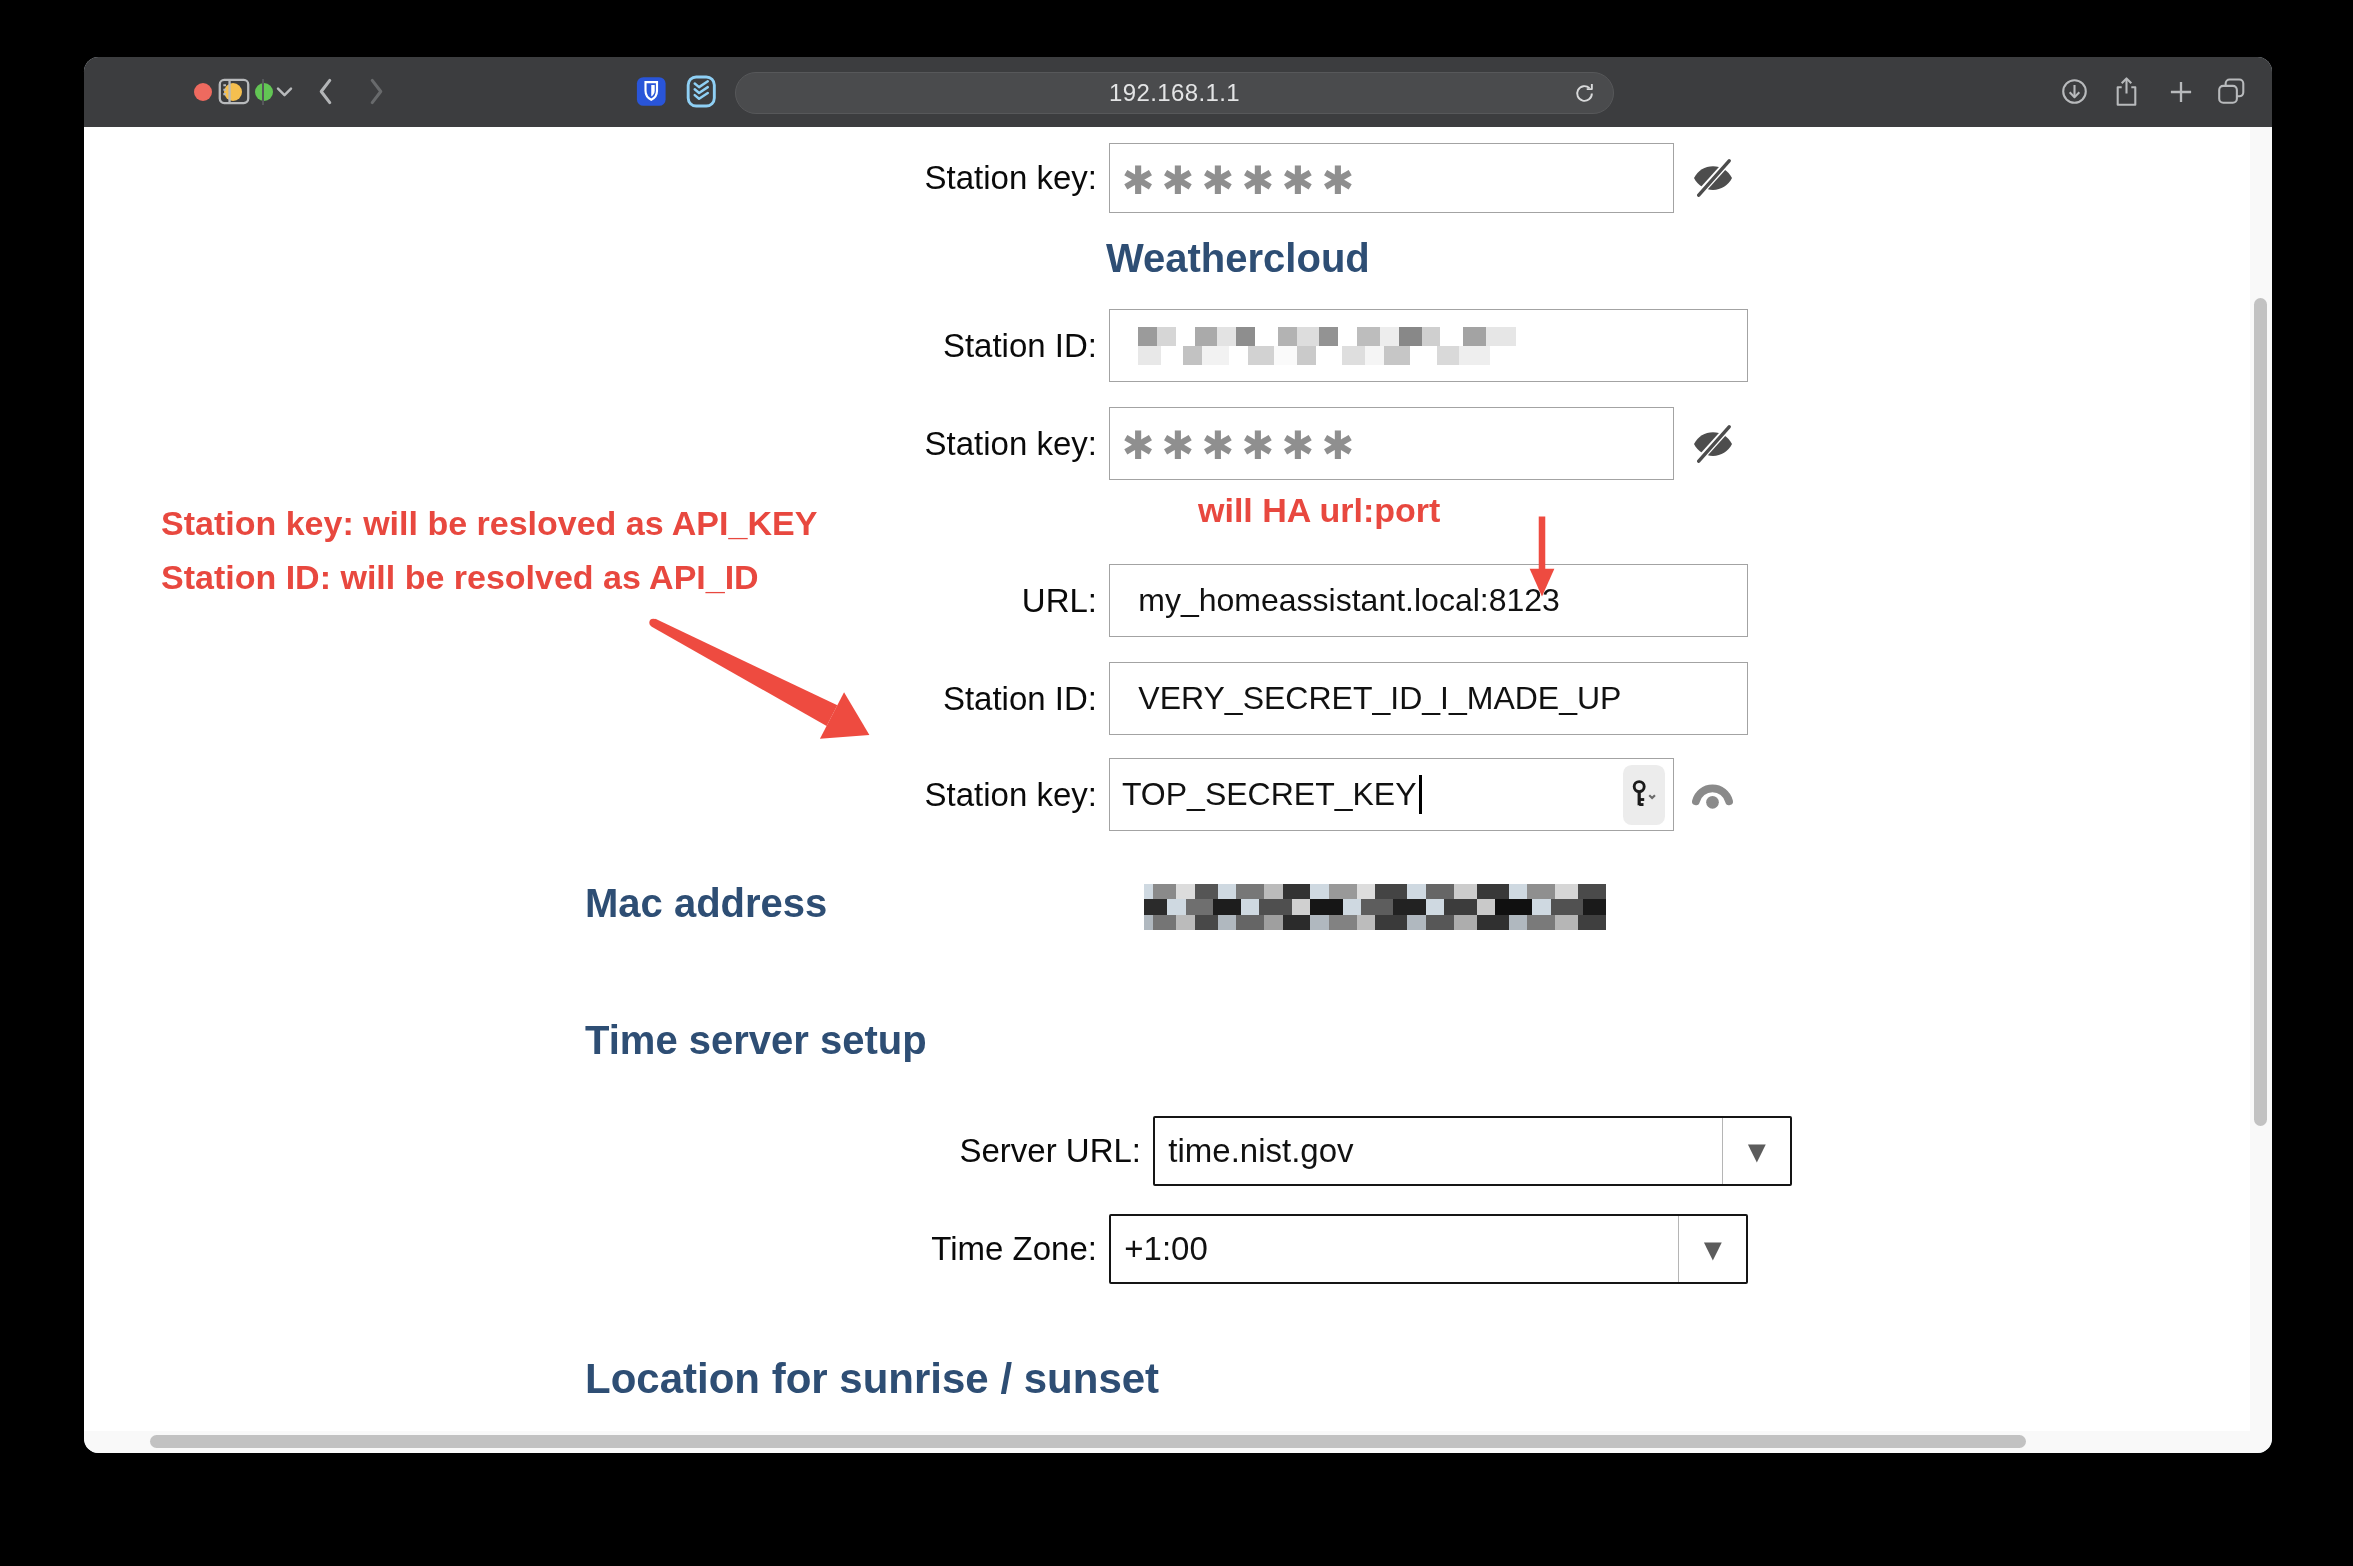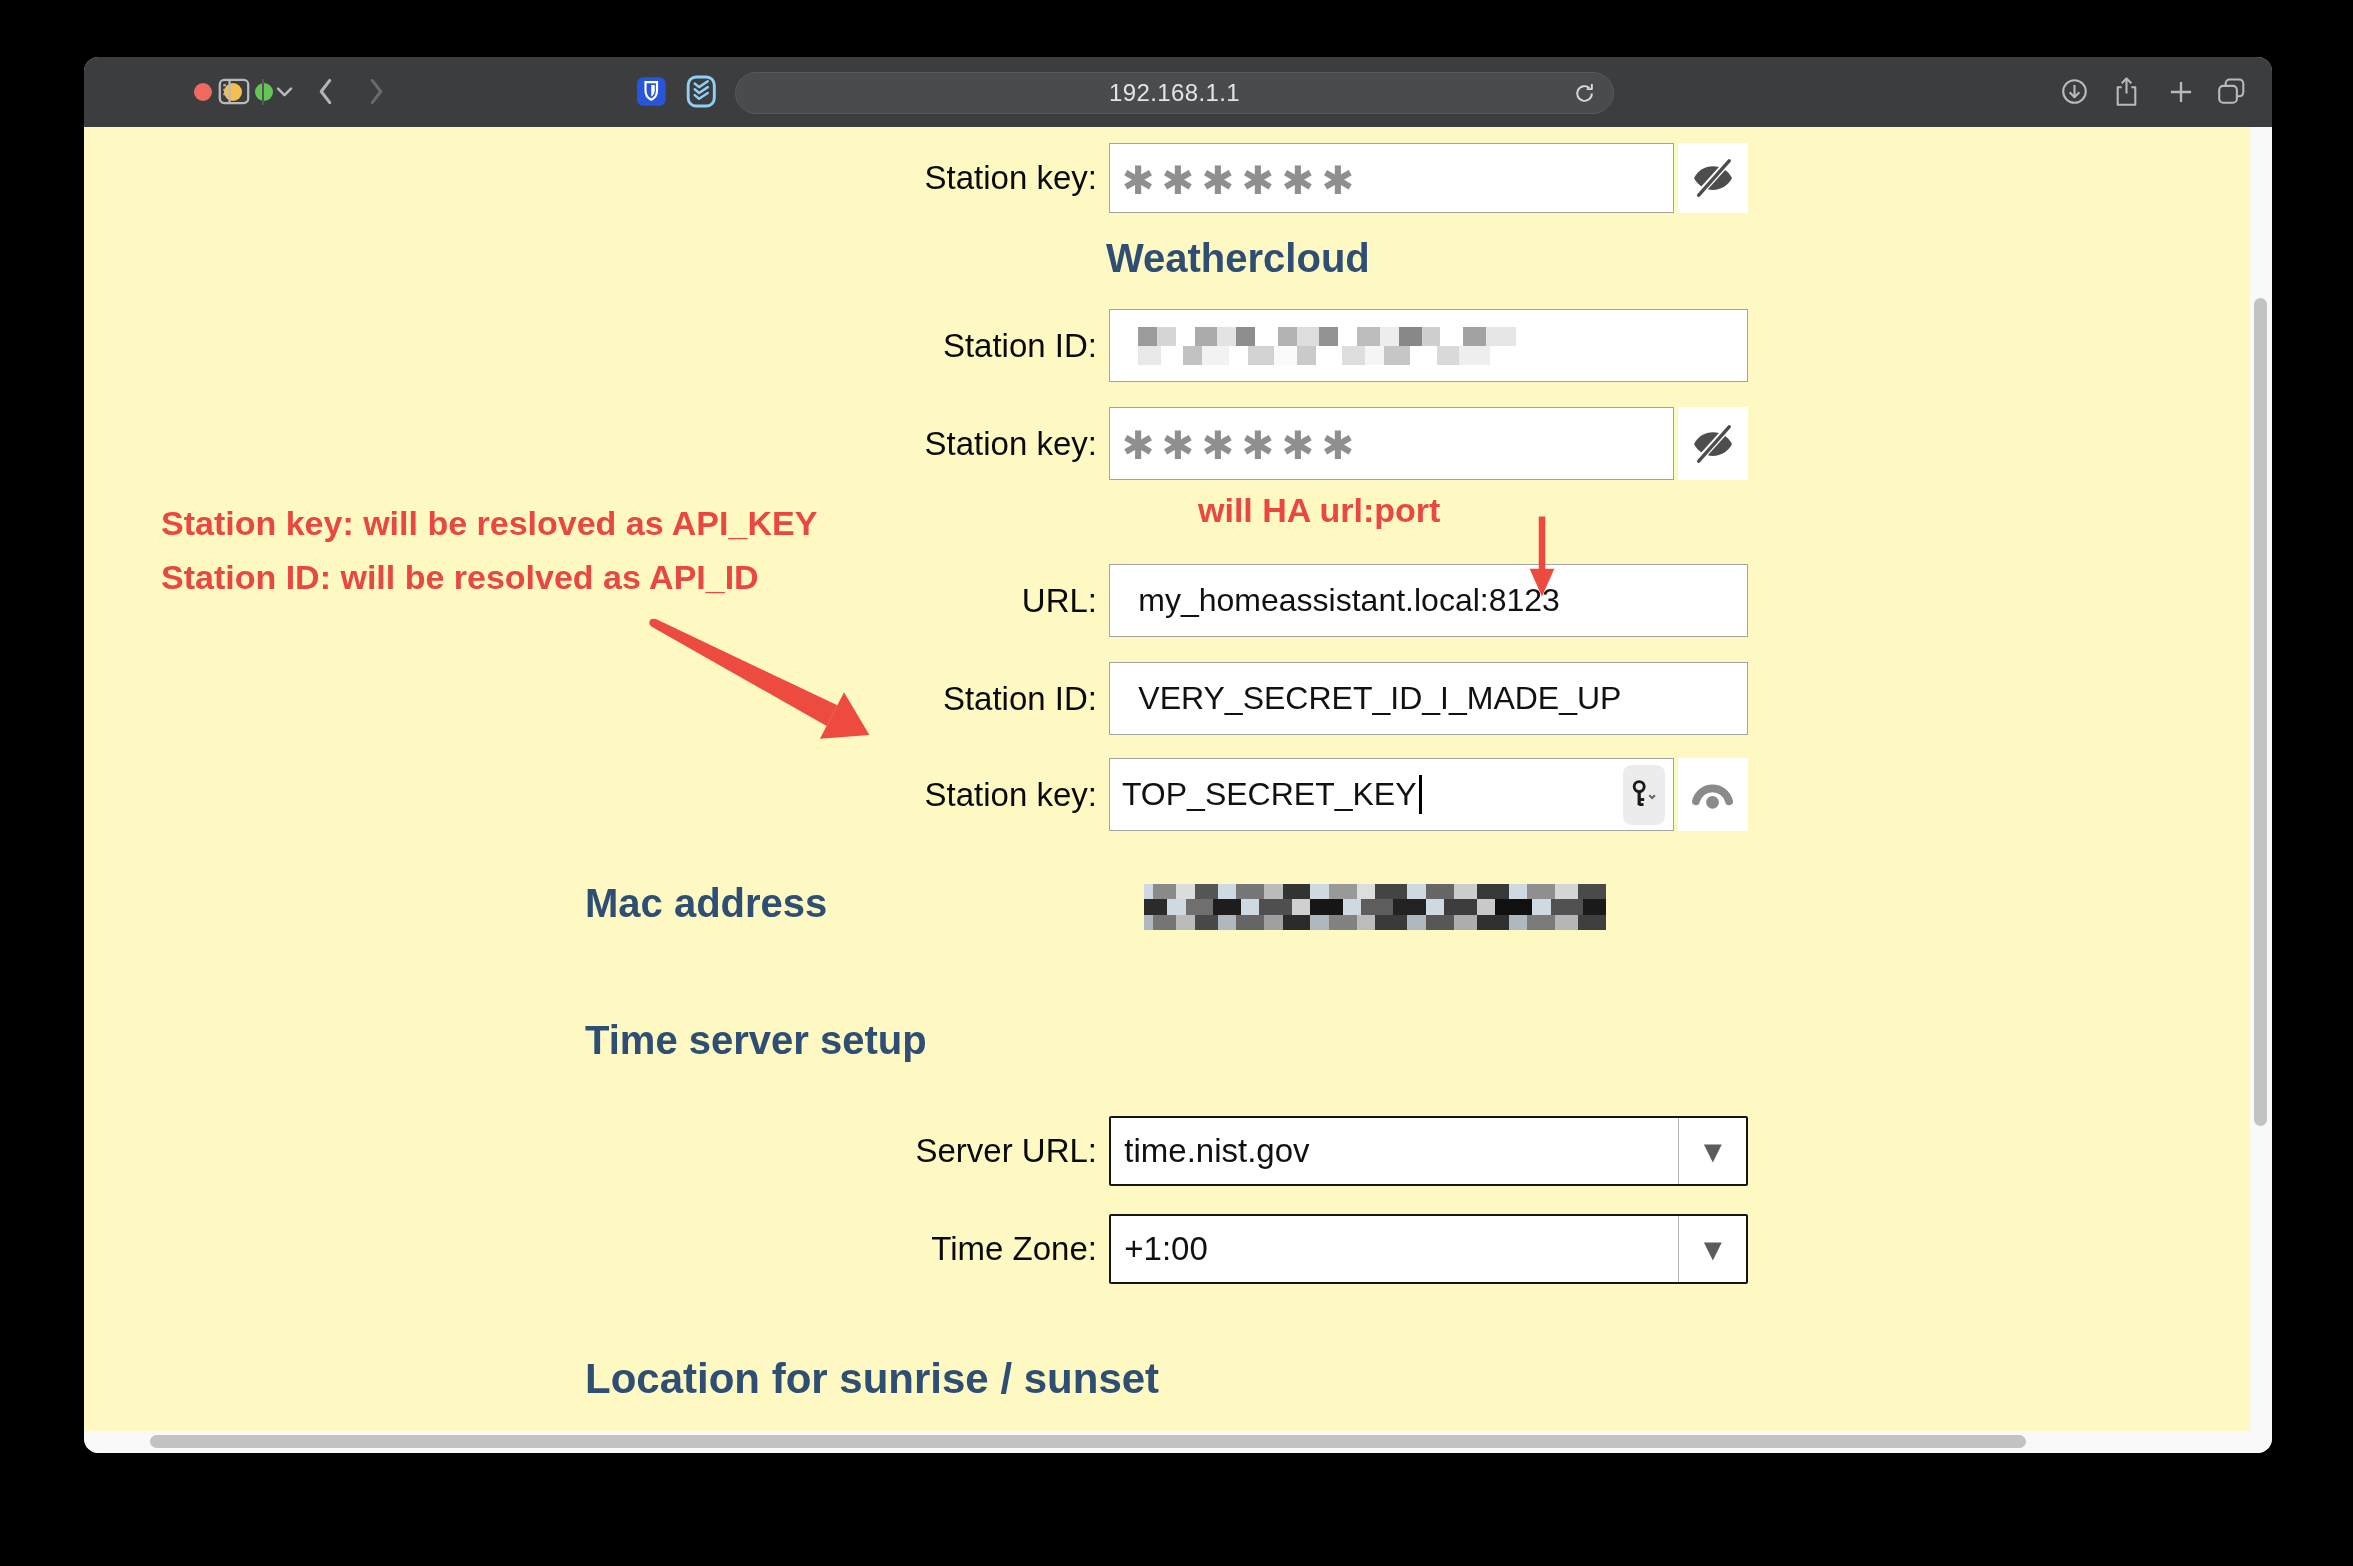--- a/index.html
+++ b/index.html
@@ -20,21 +20,21 @@
   .tbicon svg{display:block;}
   .tb-divider{position:absolute;left:178px;top:22px;width:1.5px;height:26px;background:#55565a;}
   .addressbar{position:absolute;left:651px;top:14.5px;width:879px;height:42px;
     background:#4a4b4d;border:0.7px solid #57585a;border-radius:21px;
     display:flex;align-items:center;justify-content:center;}
   .addr-text{color:#e3e4e5;font-size:24px;letter-spacing:0.4px;}
   .reload{position:absolute;right:16px;top:8px;}
 
   
   .content{position:absolute;left:0;top:70px;width:2166px;height:1305px;
-    background:#fef9c3;overflow:hidden;}
+    background:#ffffff;overflow:hidden;}
   .frow{position:absolute;left:0;display:flex;align-items:center;}
   .flabel{width:1013px;text-align:right;font-size:33px;color:#0a0a0a;flex:none;}
   .field{margin-left:12.3px;background:#fff;border:1.5px solid #a3a3a3;height:100%;
     display:flex;align-items:center;padding-left:11.6px;font-size:32px;color:#111;flex:none;
     position:relative;}
   .w-full{width:639px;padding-left:28px;}
   .w-key{width:565px;}
   .eyebtn{margin-left:3.6px;width:70px;height:100%;background:#fff;border:0;
     display:flex;align-items:center;justify-content:center;flex:none;cursor:pointer;padding:0;}
   .mask{font-size:39px;color:#8f8f8f;letter-spacing:7.3px;line-height:1;padding-top:4.4px;}
@@ -263,21 +263,21 @@
 
     <div class="heading" style="left:501px;top:754px;">Mac address</div>
     <div class="mac-pixel">
       <div class="mpx m1"></div>
       <div class="mpx m2"></div>
       <div class="mpx m1" style="filter:brightness(.85)"></div>
     </div>
 
     <div class="heading" style="left:501px;top:891px;">Time server setup</div>
 
-    <div class="frow" style="top:989px;height:70px;">
+    <div class="frow" style="top:989px;height:70px;margin-left:44px;">
       <div class="flabel">Server URL:</div>
       <div class="combo">
         <div class="combo-text">time.nist.gov</div>
         <div class="combo-sep"></div>
         <div class="combo-arrow">▼</div>
       </div>
     </div>
 
     <div class="frow" style="top:1087px;height:70px;">
       <div class="flabel">Time Zone:</div>

